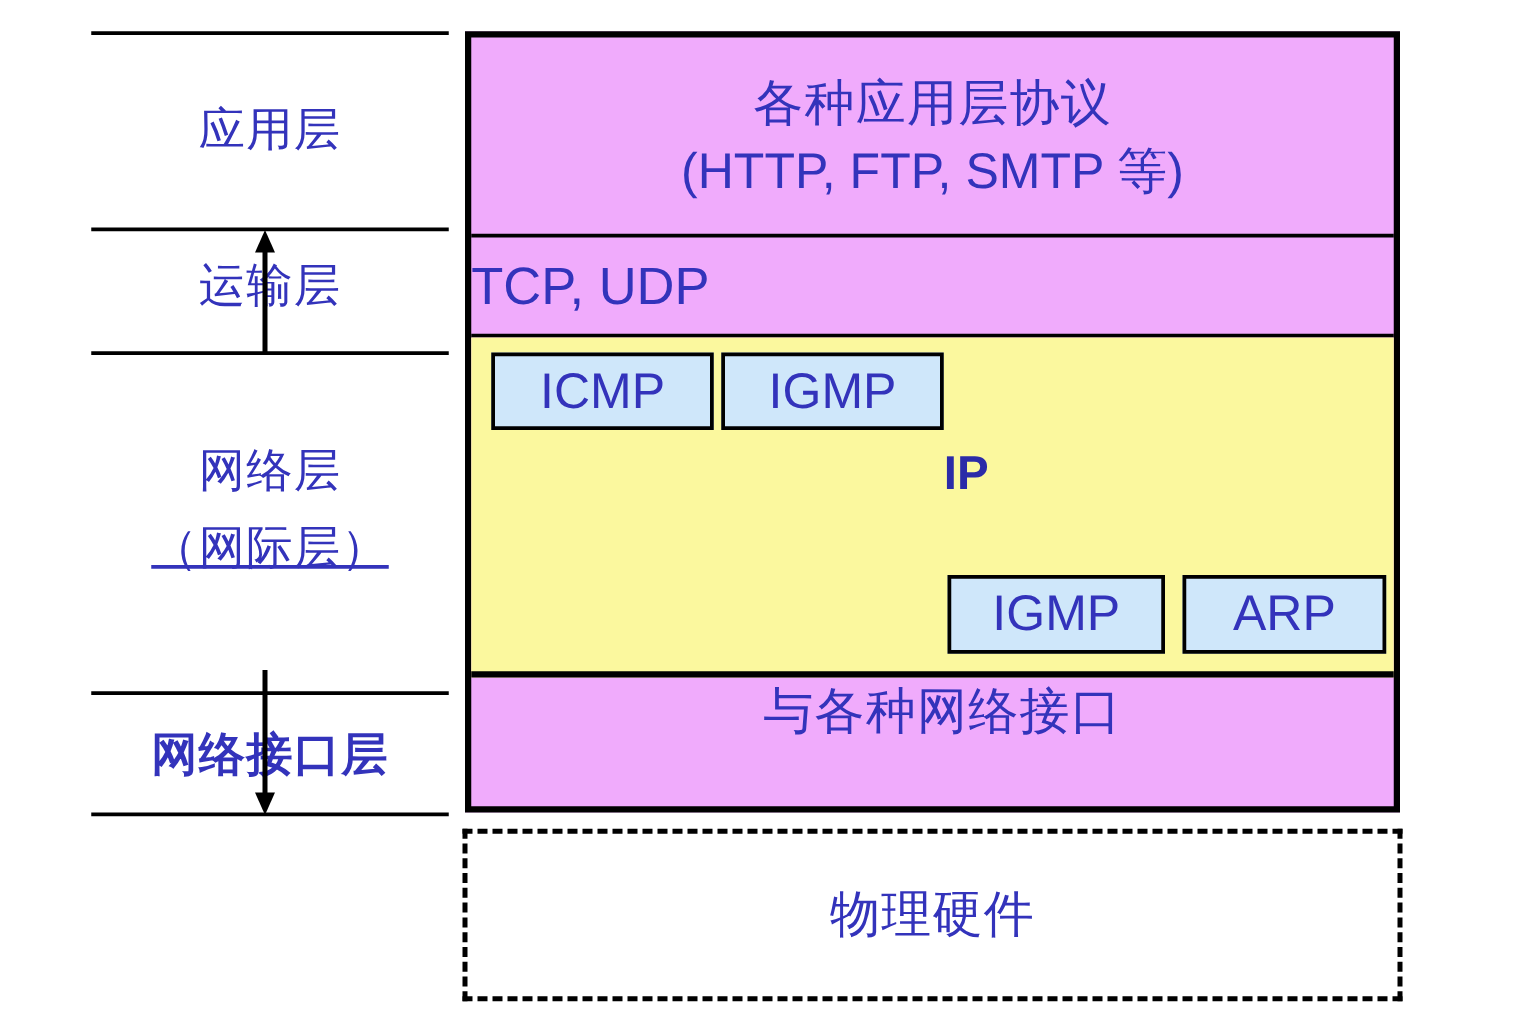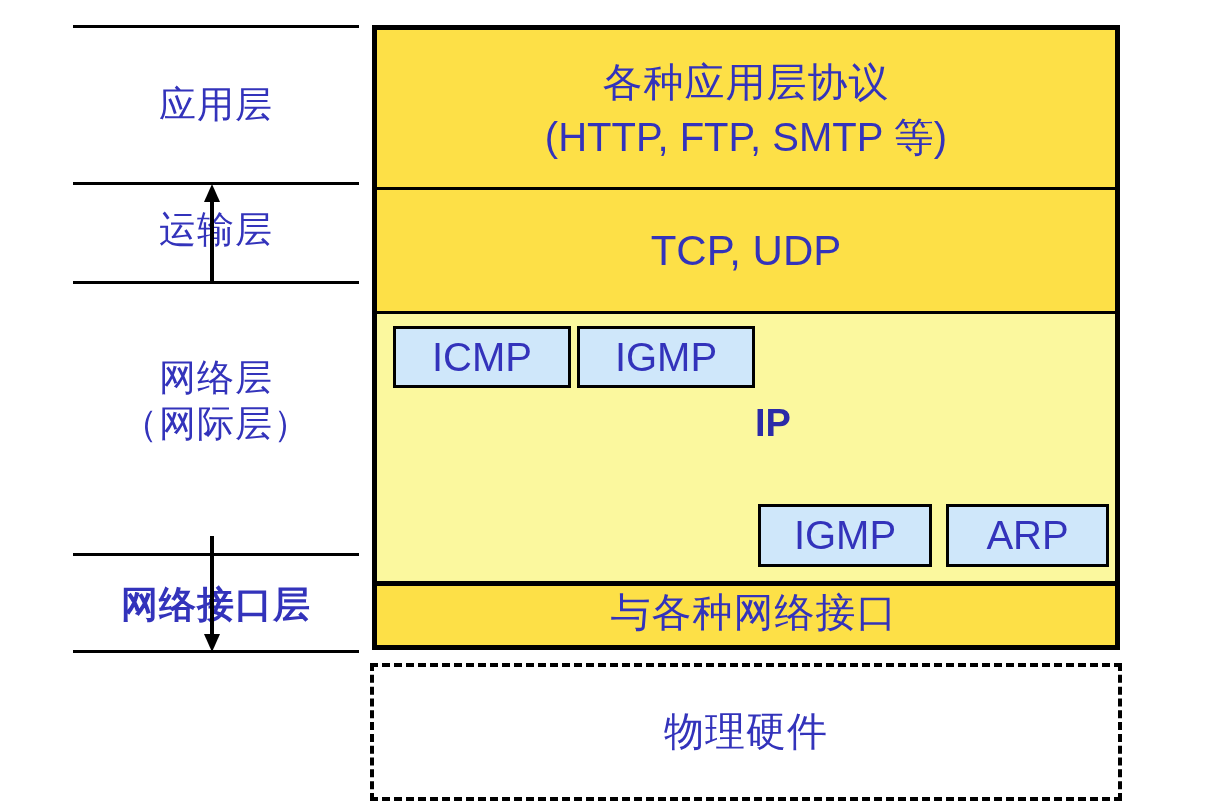--- a/index.html
+++ b/index.html
@@ -71,21 +71,21 @@
 
   
   #stack-box {
     position: absolute;
     left: 372px;
     top: 25px;
     width: 748px;
     height: 625px;
     border: 5px solid #000000;
     box-sizing: border-box;
-    background: #fde047;
+    background: #f0abfc;
   }
   .stack-row {
     position: relative;
     box-sizing: border-box;
     width: 100%;
     text-align: center;
     color: #3333bb;
   }
   .row-divider { border-bottom: 3px solid #000000; }
 
@@ -102,24 +102,24 @@
   .latin-line {
     font-family: "Liberation Sans", "DejaVu Sans", sans-serif;
     font-size: 40px;
     line-height: 54px;
   }
   .latin-line .cn-inline {
     font-family: "Liberation Serif", "DejaVu Serif", serif;
   }
 
   #row-transport {
-    height: 124px;
+    height: 80px;
     display: flex;
     align-items: center;
-    justify-content: center;
+    justify-content: flex-start;
   }
   #row-transport .latin-line { font-size: 42px; line-height: 46px; }
 
   
   #row-network {
     height: 272px;
     background: #fbf89e;
     border-bottom: 5px solid #000000;
   }
   .proto-box {
@@ -187,21 +187,21 @@
     <div class="rule" style="top:256px;"></div>
     <div class="rule" style="top:528px;"></div>
     <div class="rule" style="top:625px;"></div>
 
     <div class="layer-label" style="top:57px;">应用层</div>
 
     <div class="layer-label" style="top:182px;">运输层</div>
 
     <div class="layer-label" style="top:330px;">网络层</div>
 
-    <div class="layer-label" style="top:376px;">（网际层）</div>
+    <div class="layer-label" style="top:391px;text-decoration:underline;">（网际层）</div>
 
     <div class="layer-label" style="top:557px;font-weight:bold;">网络接口层</div>
   </div>
 
   <div id="net-arrow">
     <div class="arrow-head up"></div>
     <div class="arrow-shaft" style="top:14px; height:84px;"></div>
     <div class="arrow-shaft" style="top:352px; height:100px;"></div>
     <div class="arrow-head down"></div>
   </div>

